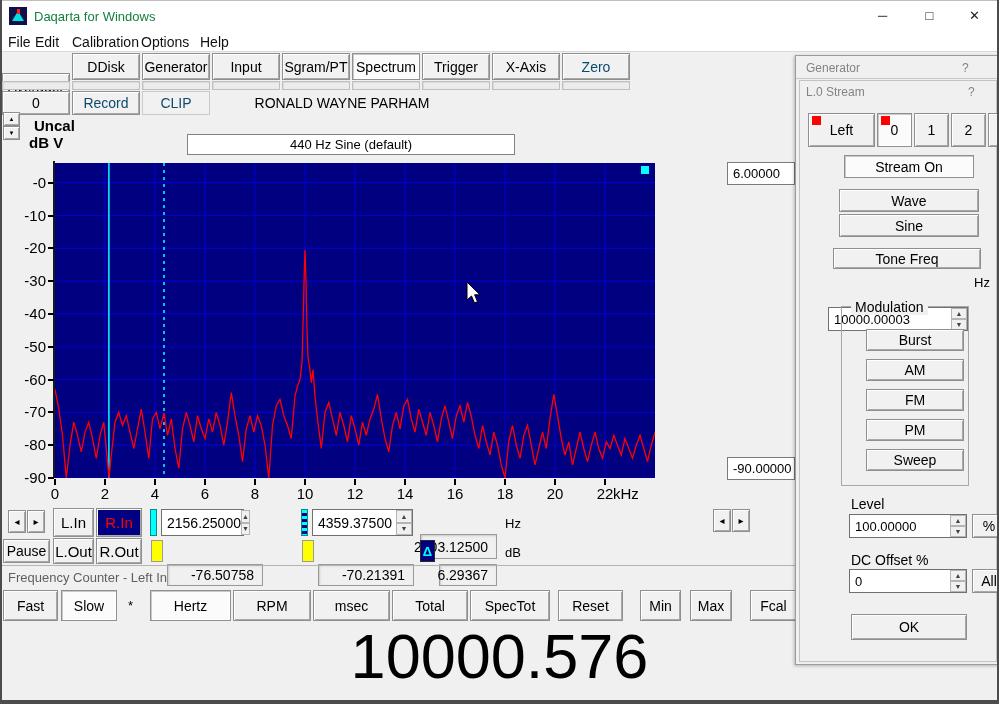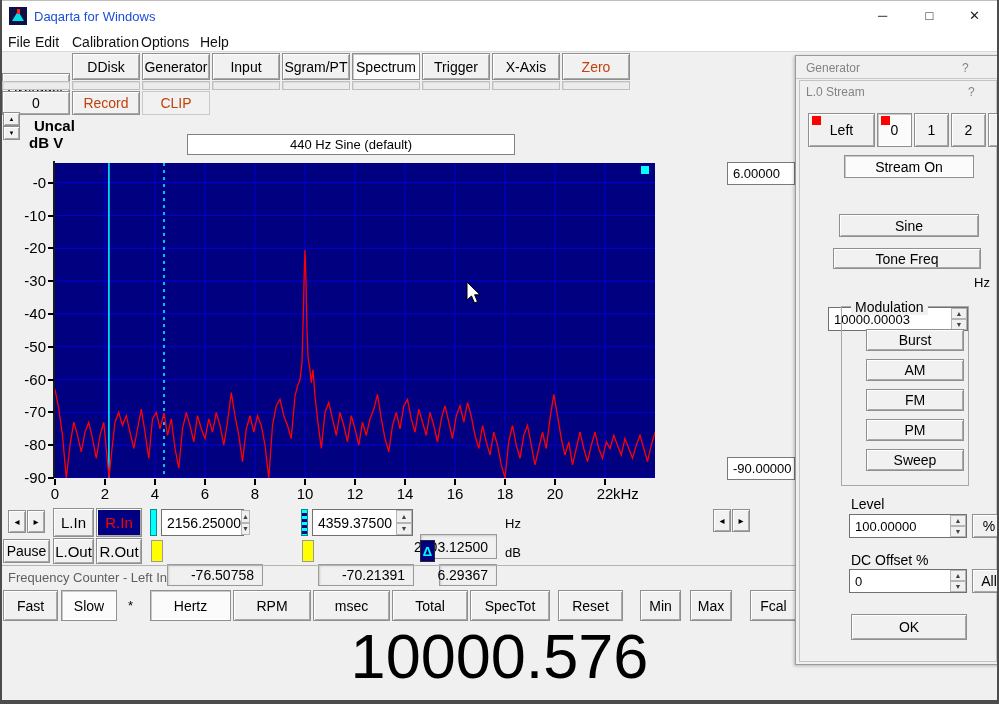--- a/index.html
+++ b/index.html
@@ -3,28 +3,28 @@
 <meta charset="utf-8">
 <style>
   * { margin:0; padding:0; box-sizing:border-box; }
   html,body { background:#8a8a8a; }
   body { font-family:"Liberation Sans", sans-serif; }
   .window { position:relative; width:999px; height:704px; background:#f0f0f0; overflow:hidden; }
   .abs { position:absolute; }
   .titlebar { left:0; top:0; width:999px; height:30px; background:#ffffff; border-top:1px solid #bdbdbd; }
   .menubar  { left:0; top:30px; width:999px; height:22px; background:#ffffff; border-bottom:1px solid #d9d9d9; }
   .menu-item { position:absolute; top:3px; font-size:14px; color:#111; padding:1px 4px; }
-  .title-text { position:absolute; left:34px; top:8px; font-size:13px; color:#1d4ed8; }
+  .title-text { position:absolute; left:34px; top:8px; font-size:13px; color:#15803d; }
   .app-icon { position:absolute; left:9px; top:6px; width:18px; height:18px; background:#101048; overflow:hidden; }
   .app-icon .tri { position:absolute; left:3px; top:4px; width:0; height:0; border-left:6px solid transparent; border-right:6px solid transparent; border-bottom:10px solid #00e0e0; }
   .app-icon .dot { position:absolute; left:8px; top:2px; width:3px; height:5px; background:#ff2020; }
   .win-btn { position:absolute; top:0; width:45px; height:29px; display:flex; align-items:center; justify-content:center; font-size:13px; color:#222; }
   .btn { position:absolute; background:#f1f1f1; border:1px solid #8f8f8f; box-shadow: inset 1px 1px 0 #ffffff, inset -1px -1px 0 #a9a9a9; display:flex; align-items:center; justify-content:center; font-size:14px; color:#000; }
   .btn.sel { background:#fbfbfb; box-shadow: inset 1px 1px 0 #c9c9c9, inset -1px -1px 0 #ffffff; }
-  .btn.disabled { color:#c2410c; }
+  .btn.disabled { color:#0c4a6e; }
   .btn.small { font-size:10px; }
   .ind-strip { position:absolute; top:81px; height:9px; background:#ececec; border:1px solid #bfbfbf; box-shadow: inset 1px 1px 0 #dcdcdc; }
   .lbl { position:absolute; font-size:13px; color:#000; white-space:nowrap; }
   .readout { position:absolute; background:#f0f0f0; border:1px solid #9a9a9a; box-shadow: inset 1px 1px 2px #c9c9c9; display:flex; align-items:center; justify-content:flex-end; padding-right:8px; font-size:14px; color:#000;margin-top:24px; }
   .editfield { position:absolute; background:#ffffff; border:1px solid #707070; display:flex; align-items:stretch; font-size:14px; color:#000; }
   .editfield .txt { flex:1; display:flex; align-items:center; padding-left:5px; }
   .spin { width:16px; display:flex; flex-direction:column; }
   .spin > div { flex:1; display:flex; align-items:center; justify-content:center; font-size:7px; color:#404040; background:#f0f0f0; border:1px solid #b5b5b5; }
   .marker { position:absolute; }
   .groupbox { position:absolute; border:1px solid #a8a8a8; }
@@ -93,20 +93,21 @@
   <div class="ind-strip" style="left:212px;width:68px;"></div>
   <div class="ind-strip" style="left:282px;width:68px;"></div>
   <div class="ind-strip" style="left:352px;width:68px;"></div>
   <div class="ind-strip" style="left:422px;width:68px;"></div>
   <div class="ind-strip" style="left:492px;width:68px;"></div>
   <div class="ind-strip" style="left:562px;width:68px;"></div>
 
   <div class="btn" style="left:2px;top:91px;width:68px;height:24px;">0</div>
   <div class="btn disabled" style="left:72px;top:91px;width:68px;height:24px;">Record</div>
   <div class="btn disabled" style="left:142px;top:91px;width:68px;height:24px;box-shadow:none;border-color:#c9c9c9;">CLIP</div>
+  <div class="lbl" style="left:212px;top:95px;width:260px;text-align:center;font-size:14px;">RONALD WAYNE PARHAM</div>
 
   <div class="btn small" style="left:3px;top:112px;width:17px;height:14px;">
       <span style="font-size:6px;">▲</span>
     </div>
   <div class="btn small" style="left:3px;top:126px;width:17px;height:14px;">
       <span style="font-size:6px;">▼</span>
     </div>
   <div class="lbl boldlbl" style="left:34px;top:117px;">Uncal</div>
   <div class="lbl boldlbl" style="left:29px;top:134px;">dB V</div>
 
@@ -272,20 +273,21 @@
       </div>
     <div class="btn" style="left:118px;top:57px;width:35px;height:34px;">
         <span>1</span>
       </div>
     <div class="btn" style="left:155px;top:57px;width:35px;height:34px;">
         <span>2</span>
       </div>
     <div class="btn" style="left:192px;top:57px;width:35px;height:34px;"></div>
 
     <div class="btn sel" style="left:48px;top:99px;width:130px;height:23px;">Stream On</div>
+    <div class="btn" style="left:43px;top:133px;width:140px;height:23px;">Wave</div>
     <div class="btn" style="left:43px;top:158px;width:140px;height:23px;">Sine</div>
 
     <div class="btn" style="left:37px;top:192px;width:148px;height:21px;">Tone Freq</div>
     <div class="editfield" style="left:32px;top:214px;width:140px;height:24px;font-size:13px;margin-top:37px;">
       <div class="txt">10000.00003</div>
       <div class="spin">
           <div>▲</div>
           <div>▼</div>
         </div>
     </div>

